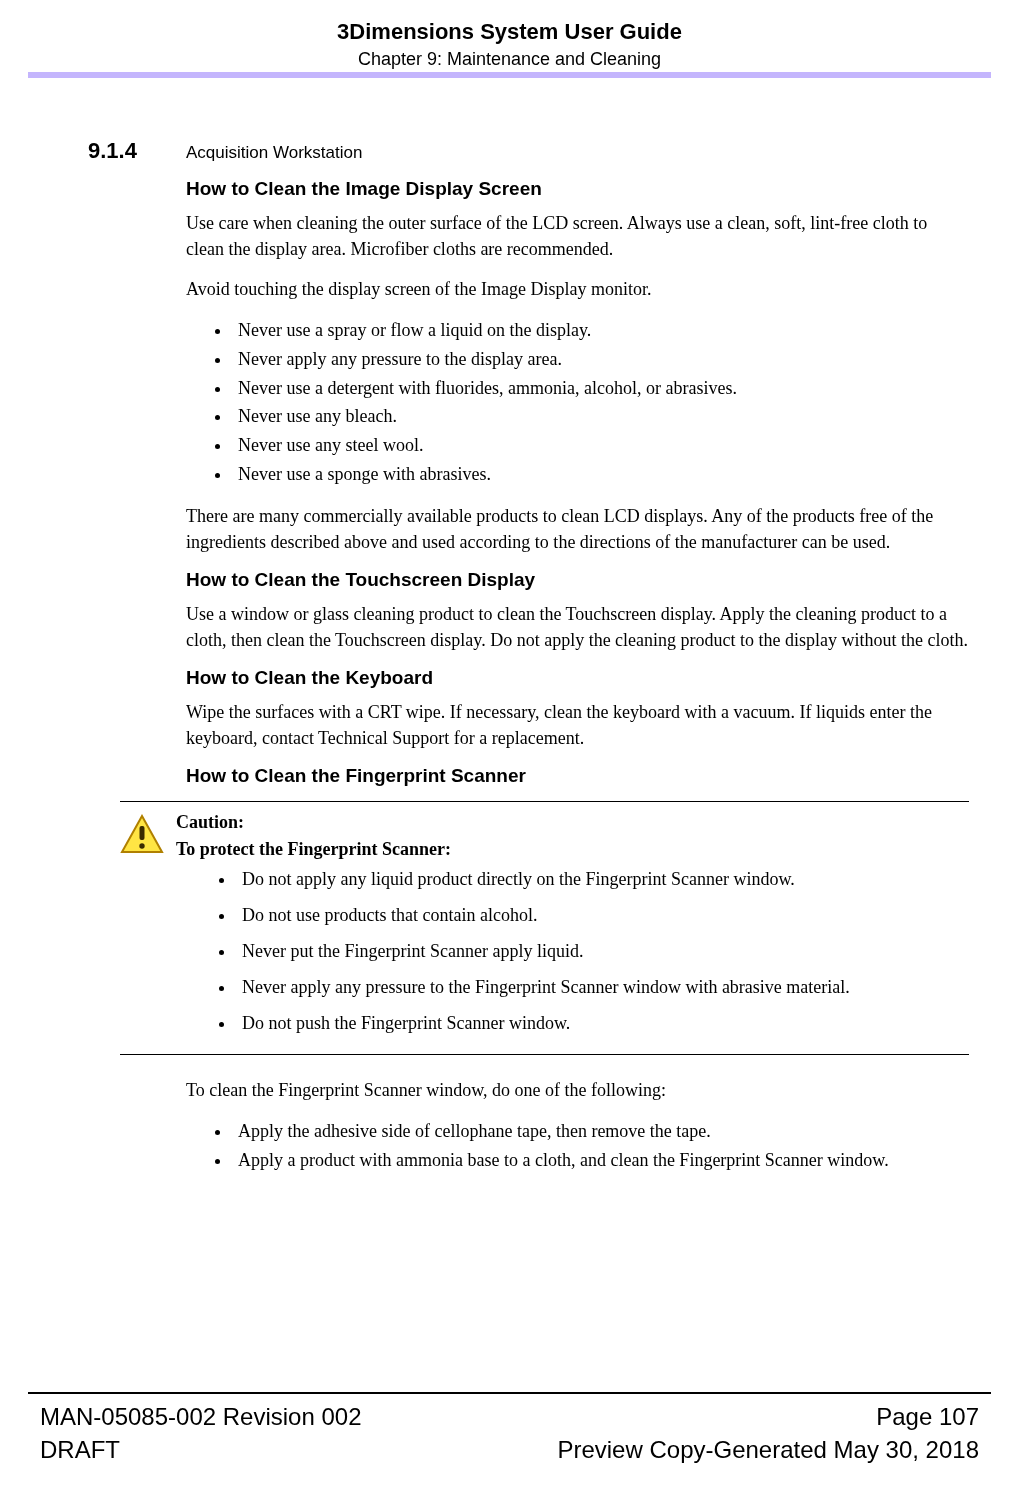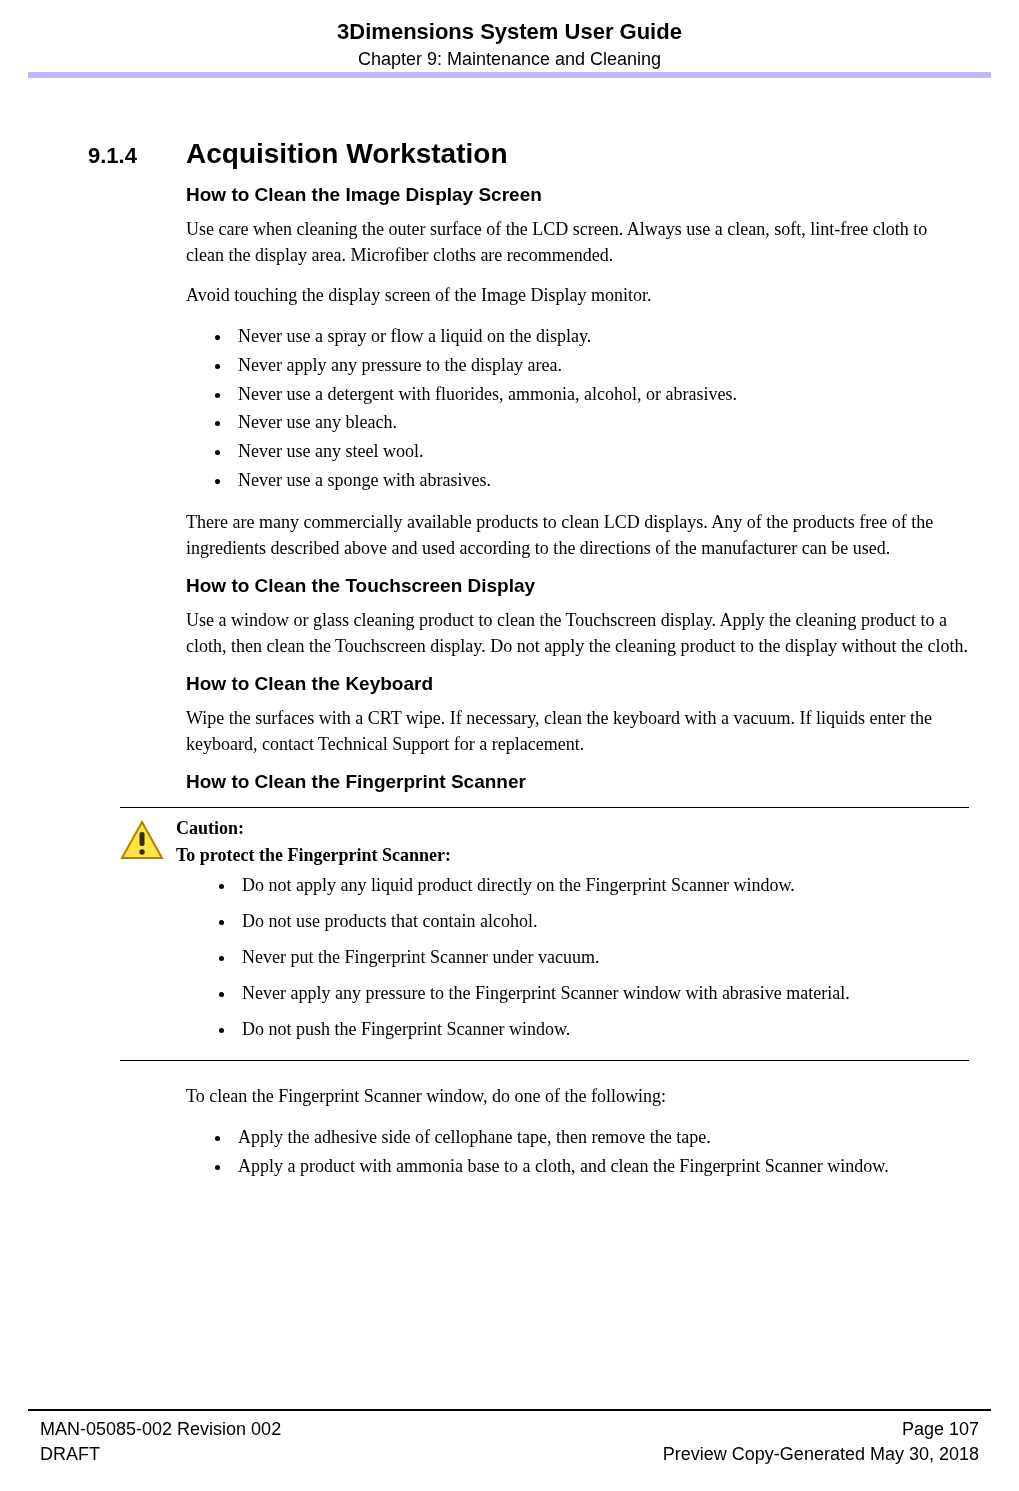--- a/index.html
+++ b/index.html
@@ -34,22 +34,22 @@
       align-items: baseline;
       gap: 30px;
       margin-bottom: 14px;
     }
     .section-number {
       font-size: 22px;
       font-weight: bold;
       min-width: 68px;
     }
     .section-title {
-      font-size: 28px;
-      font-weight: bold;
+      font-size: 17px;
+      font-weight: normal;
     }
     .body-indent {
       margin-left: 98px;
     }
     .subheading {
       font-size: 19px;
       font-weight: bold;
       margin-top: 8px;
       margin-bottom: 10px;
     }
@@ -115,21 +115,21 @@
     }
     .page-footer {
       position: absolute;
       bottom: 24px;
       left: 28px;
       right: 28px;
       border-top: 2px solid #000;
       padding: 6px 12px 0 12px;
       display: flex;
       justify-content: space-between;
-      font-size: 18px;
+      font-size: 24px;
     }
     .footer-left div, .footer-right div {
       line-height: 1.4;
     }
     .footer-right { text-align: right; }
   </style>
 </head>
 <body>
 
 <div class="page-header">
@@ -174,21 +174,21 @@
           <rect x="19.5" y="12" width="5" height="14" rx="2" fill="#3a2a00"></rect>
           <circle cx="22" cy="32" r="2.7" fill="#3a2a00"></circle>
         </svg>
       </div>
       <div class="caution-text">
         <div class="caution-label">Caution:</div>
         <div class="caution-subtitle">To protect the Fingerprint Scanner:</div>
         <ul class="dot-bullets">
           <li>Do not apply any liquid product directly on the Fingerprint Scanner window.</li>
           <li>Do not use products that contain alcohol.</li>
-          <li>Never put the Fingerprint Scanner under vacuum.</li>
+          <li>Never put the Fingerprint Scanner apply liquid.</li>
           <li>Never apply any pressure to the Fingerprint Scanner window with abrasive material.</li>
           <li>Do not push the Fingerprint Scanner window.</li>
         </ul>
       </div>
     </div>
 
     <div class="serif-para">To clean the Fingerprint Scanner window, do one of the following:</div>
     <ul class="bullets">
       <li>Apply the adhesive side of cellophane tape, then remove the tape.</li>
       <li>Apply a product with ammonia base to a cloth, and clean the Fingerprint Scanner window.</li>

